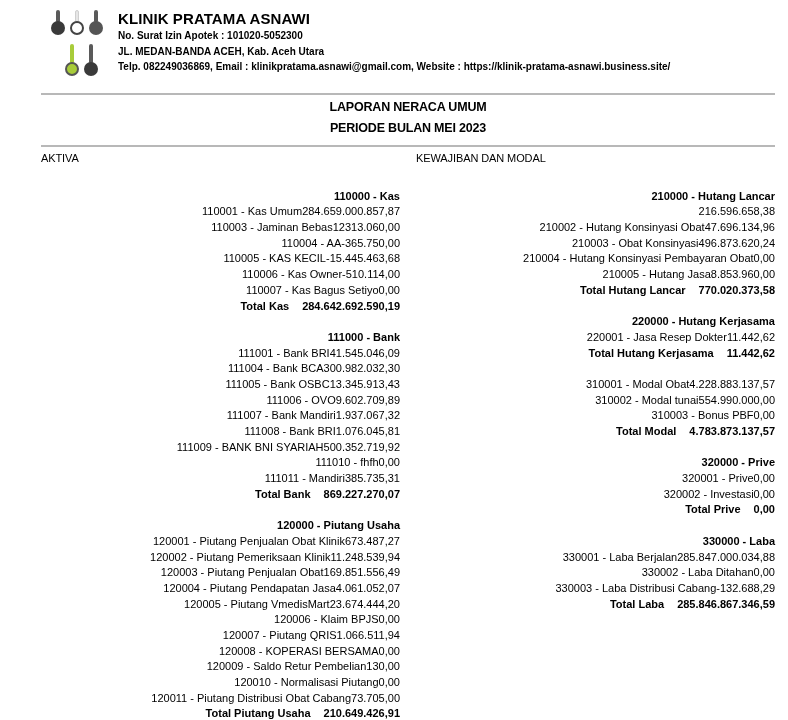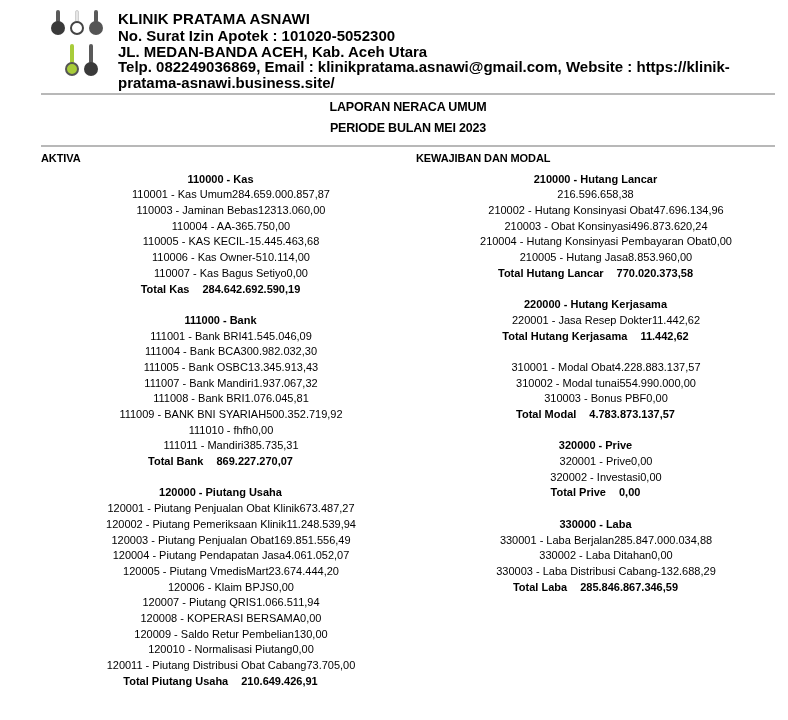--- a/index.html
+++ b/index.html
@@ -13,37 +13,37 @@
     .hp .cup { position: absolute; left: 0; top: 11px; width: 14px; height: 14px; border-radius: 50%; }
     .hp.dark .band { background: #5a5a5a; }
     .hp.dark .cup { background: #3a3a3a; }
     .hp.white .band { background: #e6e6e6; border: 1px solid #cfcfcf; }
     .hp.white .cup { background: #ffffff; border: 2px solid #444; }
     .hp.lime .band { background: #a8cc3a; }
     .hp.lime .cup { background: #a8cc3a; border: 2px solid #555; }
 
     .clinic-info { position: absolute; left: 77px; top: 4px; }
     .clinic-name { font-weight: bold; font-size: 15px; line-height: 18px; letter-spacing: 0.1px; }
-    .clinic-line { font-weight: bold; font-size: 15px; line-height: 15.5px; }
+    .clinic-line { font-weight: bold; font-size: 10px; line-height: 15.5px; }
 
     .hr { position: absolute; left: 41px; width: 734px; height: 2px; background: #b8b8b8; }
     .hr.top { top: 93px; }
     .hr.mid { top: 145px; }
 
     .title { position: absolute; left: 14px; width: 788px; text-align: center; font-weight: bold; font-size: 12.5px; letter-spacing: -0.2px; }
     .title.t1 { top: 100px; }
     .title.t2 { top: 121px; }
 
     .col { position: absolute; top: 151px; width: 359px; font-size: 11px; }
     .col.left { left: 41px; }
     .col.right { left: 416px; }
-    .col-head { font-weight: bold; height: 15.7px; line-height: 15.7px; margin-bottom: 5px; letter-spacing: -0.1px; }
+    .col-head { font-weight: normal; height: 15.7px; line-height: 15.7px; margin-bottom: 22px; letter-spacing: -0.1px; }
 
     .group { margin-bottom: 15.7px; }
-    .row { display: flex; justify-content: center; height: 15.7px; line-height: 15.7px; white-space: nowrap; }
+    .row { display: flex; justify-content: flex-end; height: 15.7px; line-height: 15.7px; white-space: nowrap; }
     .row.grp { font-weight: bold; }
     .row.item .lbl { padding-left: 21px; }
     .row.total { font-weight: bold; gap: 13px; }
     .val { text-align: right; }
   </style>
 </head>
 <body>
 
 <div class="header">
   <div class="logo">
@@ -126,20 +126,24 @@
       </div>
       <div class="row item">
         <span class="lbl">111004 - Bank BCA</span>
         <span class="val">300.982.032,30</span>
       </div>
       <div class="row item">
         <span class="lbl">111005 - Bank OSBC</span>
         <span class="val">13.345.913,43</span>
       </div>
       <div class="row item">
+        <span class="lbl">111006 - OVO</span>
+        <span class="val">9.602.709,89</span>
+      </div>
+      <div class="row item">
         <span class="lbl">111007 - Bank Mandiri</span>
         <span class="val">1.937.067,32</span>
       </div>
       <div class="row item">
         <span class="lbl">111008 - Bank BRI</span>
         <span class="val">1.076.045,81</span>
       </div>
       <div class="row item">
         <span class="lbl">111009 - BANK BNI SYARIAH</span>
         <span class="val">500.352.719,92</span>

